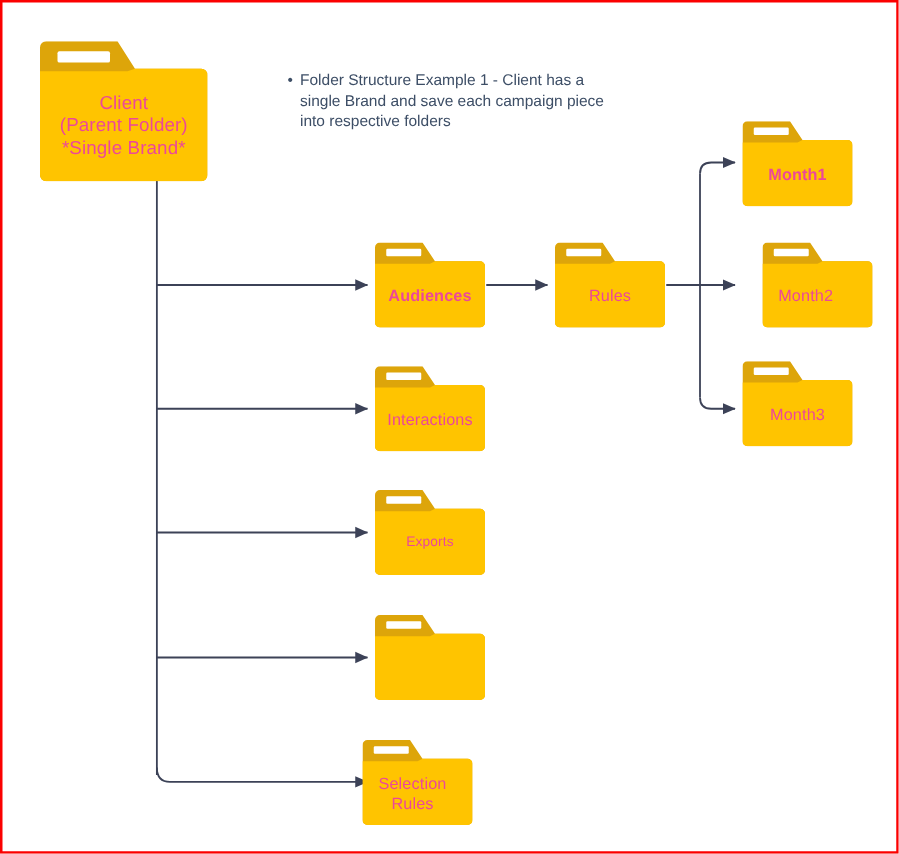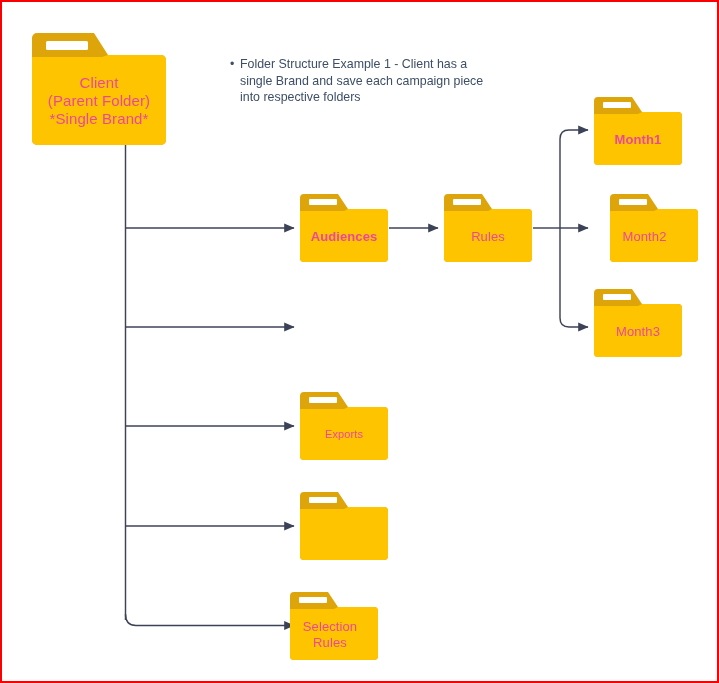--- a/index.html
+++ b/index.html
@@ -122,20 +122,28 @@
 
   <div class="folder" style="left:298px; top:192px; width:88px; height:68px;">
     <svg width="88" height="68" viewBox="0 0 88 68">
       <path d="M0 4 a4 4 0 0 1 4 -4 H38 L48 15 H84 a4 4 0 0 1 4 4 V64 a4 4 0 0 1 -4 4 H4 a4 4 0 0 1 -4 -4 Z" fill="#DDA50A"></path>
       <rect x="9" y="5" width="28" height="6" rx="1" fill="#FFFFFF"></rect>
       <path d="M0 17 H44 L48 15 H84 a4 4 0 0 1 4 4 V64 a4 4 0 0 1 -4 4 H4 a4 4 0 0 1 -4 -4 Z" fill="#FFC400"></path>
     </svg>
     <div class="folder-label" style="top:17px; height:51px; font-size:13px;font-weight:bold;">Audiences</div>
   </div>
 
+  <div class="folder" style="left:298px; top:291px; width:88px; height:68px;">
+    <svg width="88" height="68" viewBox="0 0 88 68">
+      <path d="M0 4 a4 4 0 0 1 4 -4 H38 L48 15 H84 a4 4 0 0 1 4 4 V64 a4 4 0 0 1 -4 4 H4 a4 4 0 0 1 -4 -4 Z" fill="#DDA50A"></path>
+      <rect x="9" y="5" width="28" height="6" rx="1" fill="#FFFFFF"></rect>
+      <path d="M0 17 H44 L48 15 H84 a4 4 0 0 1 4 4 V64 a4 4 0 0 1 -4 4 H4 a4 4 0 0 1 -4 -4 Z" fill="#FFC400"></path>
+    </svg>
+    <div class="folder-label" style="top:17px; height:51px; font-size:13px;">Interactions</div>
+  </div>
 
   <div class="folder" style="left:298px; top:390px; width:88px; height:68px;">
     <svg width="88" height="68" viewBox="0 0 88 68">
       <path d="M0 4 a4 4 0 0 1 4 -4 H38 L48 15 H84 a4 4 0 0 1 4 4 V64 a4 4 0 0 1 -4 4 H4 a4 4 0 0 1 -4 -4 Z" fill="#DDA50A"></path>
       <rect x="9" y="5" width="28" height="6" rx="1" fill="#FFFFFF"></rect>
       <path d="M0 17 H44 L48 15 H84 a4 4 0 0 1 4 4 V64 a4 4 0 0 1 -4 4 H4 a4 4 0 0 1 -4 -4 Z" fill="#FFC400"></path>
     </svg>
     <div class="folder-label" style="top:17px; height:51px; font-size:11px;">Exports</div>
   </div>
 

